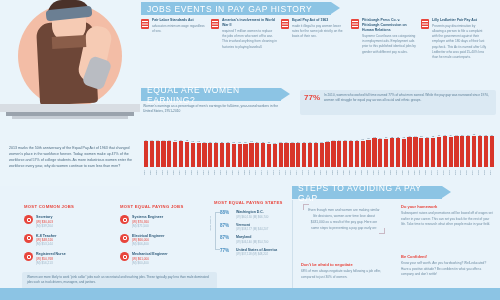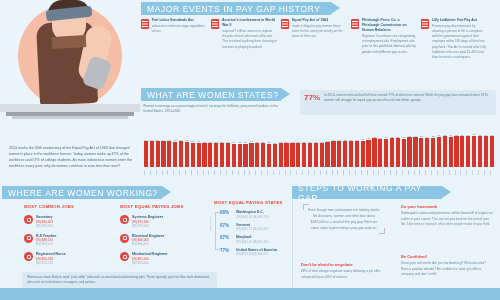--- a/index.html
+++ b/index.html
@@ -122,21 +122,21 @@
     <div class="rosie-hair"></div>
     <div class="rosie-band"></div>
     <div class="rosie-collar"></div>
     <div class="podium"></div>
     <div class="podium2"></div>
     <div class="podium3"></div>
   </div>
 
   <div id="intro">2013 marks the 50th anniversary of the Equal Pay Act of 1963 that changed women's place in the workforce forever. Today, women make up 47% of the workforce and 57% of college students. As more industrious women enter the workforce every year, why do women continue to earn less than men?</div>
 
-  <div class="banner" id="events-banner">MAJOR EVENTS IN PAY GAP HISTORY</div>
+  <div class="banner" id="events-banner">JOBS EVENTS IN PAY GAP HISTORY</div>
   <div id="events">
       <div class="evt">
         <div class="evt-ico"></div>
         <div class="evt-txt">
           <span class="evt-h">Fair Labor Standards Act</span>
           <span class="evt-b">advocates minimum wage regardless of sex.</span>
         </div>
       </div>
       <div class="evt">
         <div class="evt-ico"></div>
@@ -161,21 +161,21 @@
       </div>
       <div class="evt">
         <div class="evt-ico"></div>
         <div class="evt-txt">
           <span class="evt-h">Lilly Ledbetter Fair Pay Act</span>
           <span class="evt-b">Prevents pay discrimination by allowing a person to file a complaint with the government against their employer within 180 days of their last paycheck. This Act is named after Lilly Ledbetter who was paid 15-40% less than her male counterparts.</span>
         </div>
       </div>
     </div>
 
-  <div class="banner" id="earn-banner">WHAT ARE WOMEN STATES?</div>
+  <div class="banner" id="earn-banner">EQUAL ARE WOMEN EARNING?</div>
   <div id="earn-sub">Women's earnings as a percentage of men's earnings for full-time, year-round workers in the United States, 1951-2010</div>
 
   <div id="callout">
     <div id="callout-pct">77%</div>
     <div id="callout-txt">In 2010, women who worked full time earned 77% of what men earned. While the pay gap was narrowed since 1970, women still struggle for equal pay across all racial and ethnic groups.</div>
   </div>
 
   <div id="chart">
     <div id="bars">
         <div class="bcol">
@@ -476,21 +476,20 @@
         <div class="xlab">2004</div>
         <div class="xlab">2005</div>
         <div class="xlab">2006</div>
         <div class="xlab">2007</div>
         <div class="xlab">2008</div>
         <div class="xlab">2009</div>
         <div class="xlab">2010</div>
       </div>
   </div>
 
-  <div class="banner" id="work-banner">WHERE ARE WOMEN WORKING?</div>
   <div id="work">
     <div class="jcol" id="jobs-common">
       <div class="colh">MOST COMMON JOBS</div>
       <div id="common-list">
           <div class="job">
             <div class="jico"></div>
             <div>
               <span class="jname">Secretary</span>
               <span class="jw">(W) $30,403</span>
               <span class="jm">(M) $39,264</span>
@@ -576,21 +575,21 @@
           <div>
             <span class="stname">United States of America</span>
             <span class="stfig">(W) $37,118  (M) $48,202</span>
           </div>
         </div>
       </div>
   </div>
 
   <div id="pink-note">Women are more likely to work "pink collar" jobs such as secretarial and teaching jobs. These typically pay less than male dominated jobs such as truck drivers, managers, and janitors.</div>
 
-  <div class="banner" id="steps-banner">STEPS TO WORKING A PAY GAP</div>
+  <div class="banner" id="steps-banner">STEPS TO AVOIDING A PAY GAP</div>
   <div id="steps">
     <div id="quote">Even though men and women are making similar life decisions, women over time lose about $431,000 as a result of the pay gap. Here are some steps to preventing a pay gap early on:</div>
 
     <div id="step-neg">
       <span class="step-h">Don't be afraid to negotiate</span>
       <span class="step-b">68% of men always negotiate salary following a job offer, compared to just 30% of women.</span>
     </div>
     <div id="step-hw">
       <span class="step-h">Do your homework</span>
       <span class="step-b">Subsequent raises and promotions will be based off of wages set earlier in your career. This can set you back for the rest of your life. Take time to research what other people make in your field.</span>

